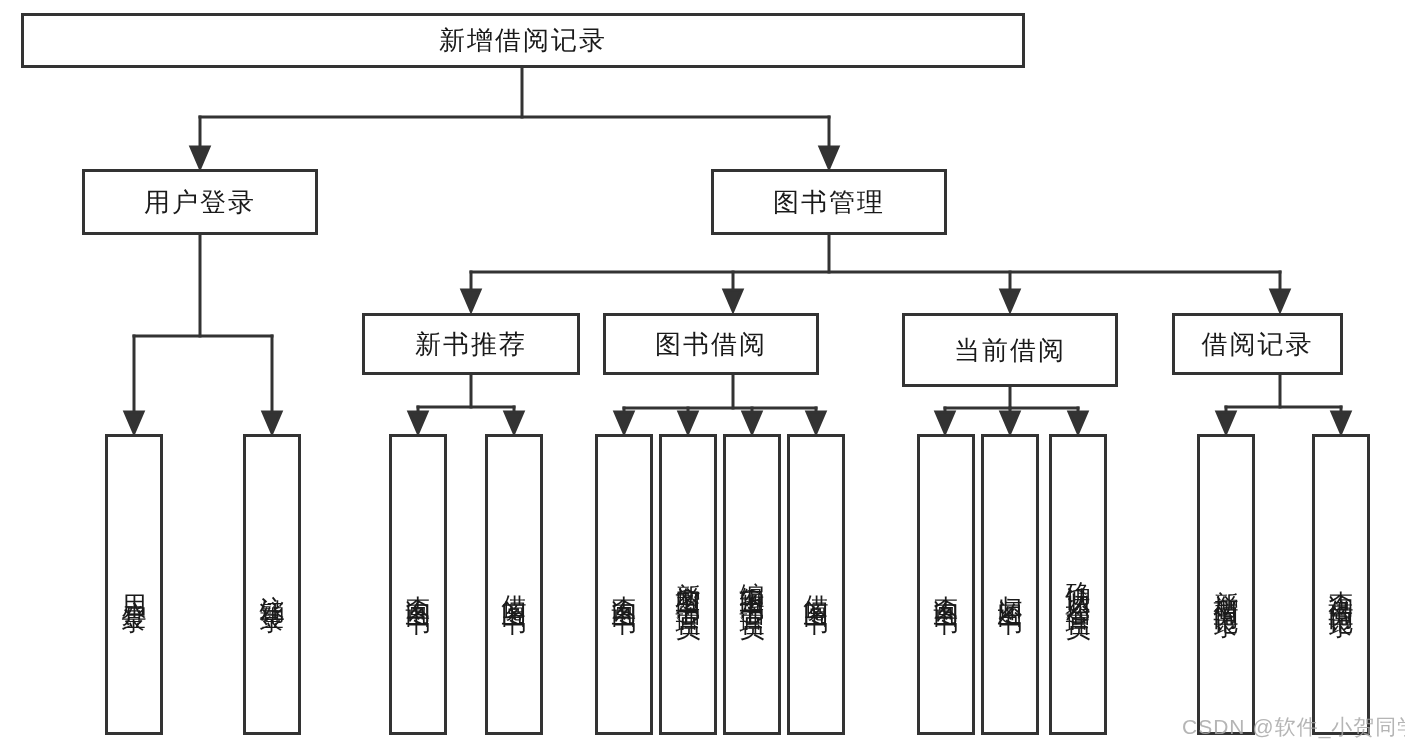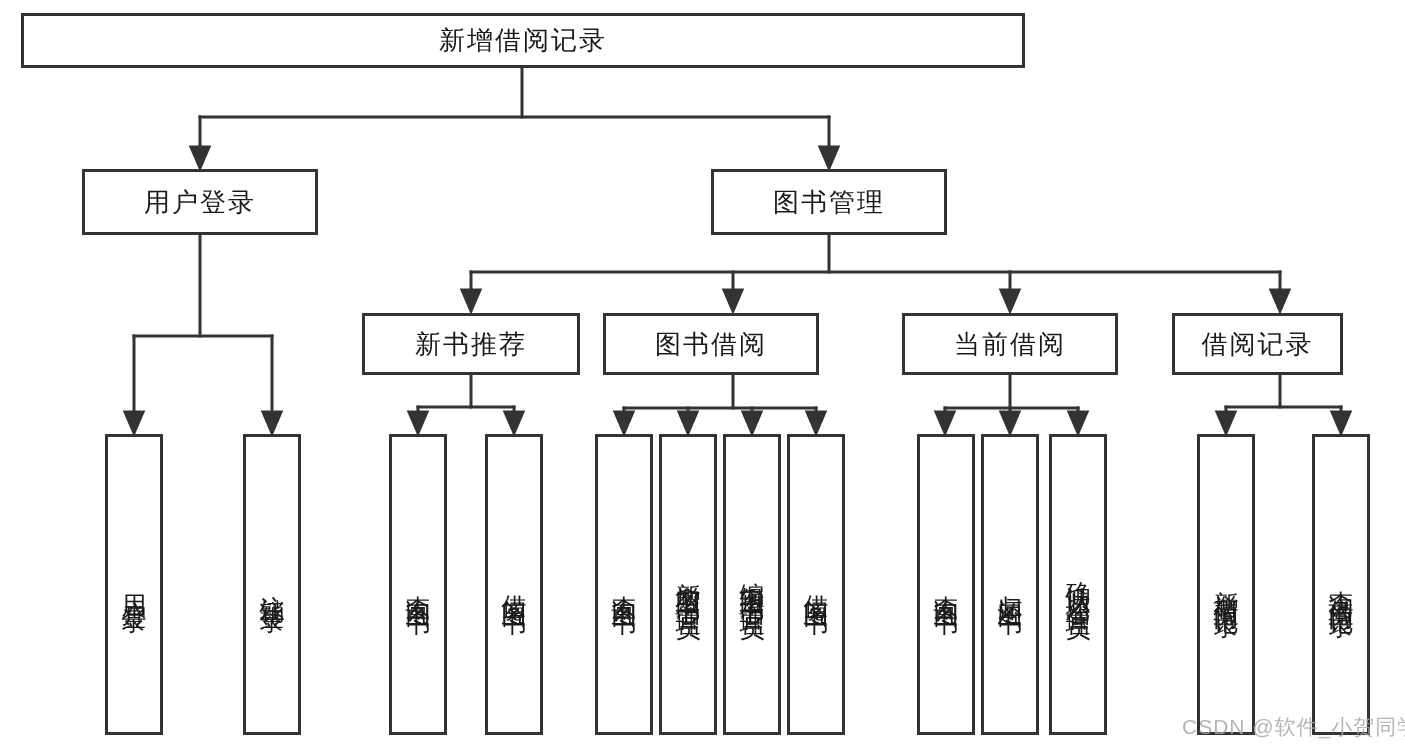--- a/index.html
+++ b/index.html
@@ -145,21 +145,21 @@
   <div class="node" style="left:711px; top:169px; width:236px; height:66px;">
     <span>图书管理</span>
   </div>
 
   <div class="node" style="left:362px; top:313px; width:218px; height:62px;">
     <span>新书推荐</span>
   </div>
   <div class="node" style="left:603px; top:313px; width:216px; height:62px;">
     <span>图书借阅</span>
   </div>
-  <div class="node" style="left:902px; top:313px; width:216px; height:62px;">
+  <div class="node" style="left:902px; top:313px; width:216px; height:74px;">
     <span>当前借阅</span>
   </div>
   <div class="node" style="left:1172px; top:313px; width:171px; height:62px;">
     <span>借阅记录</span>
   </div>
 
   <div class="node leaf" style="left:105px; top:434px; width:58px; height:301px;">
     <span>用户登录</span>
   </div>
   <div class="node leaf" style="left:243px; top:434px; width:58px; height:301px;">

